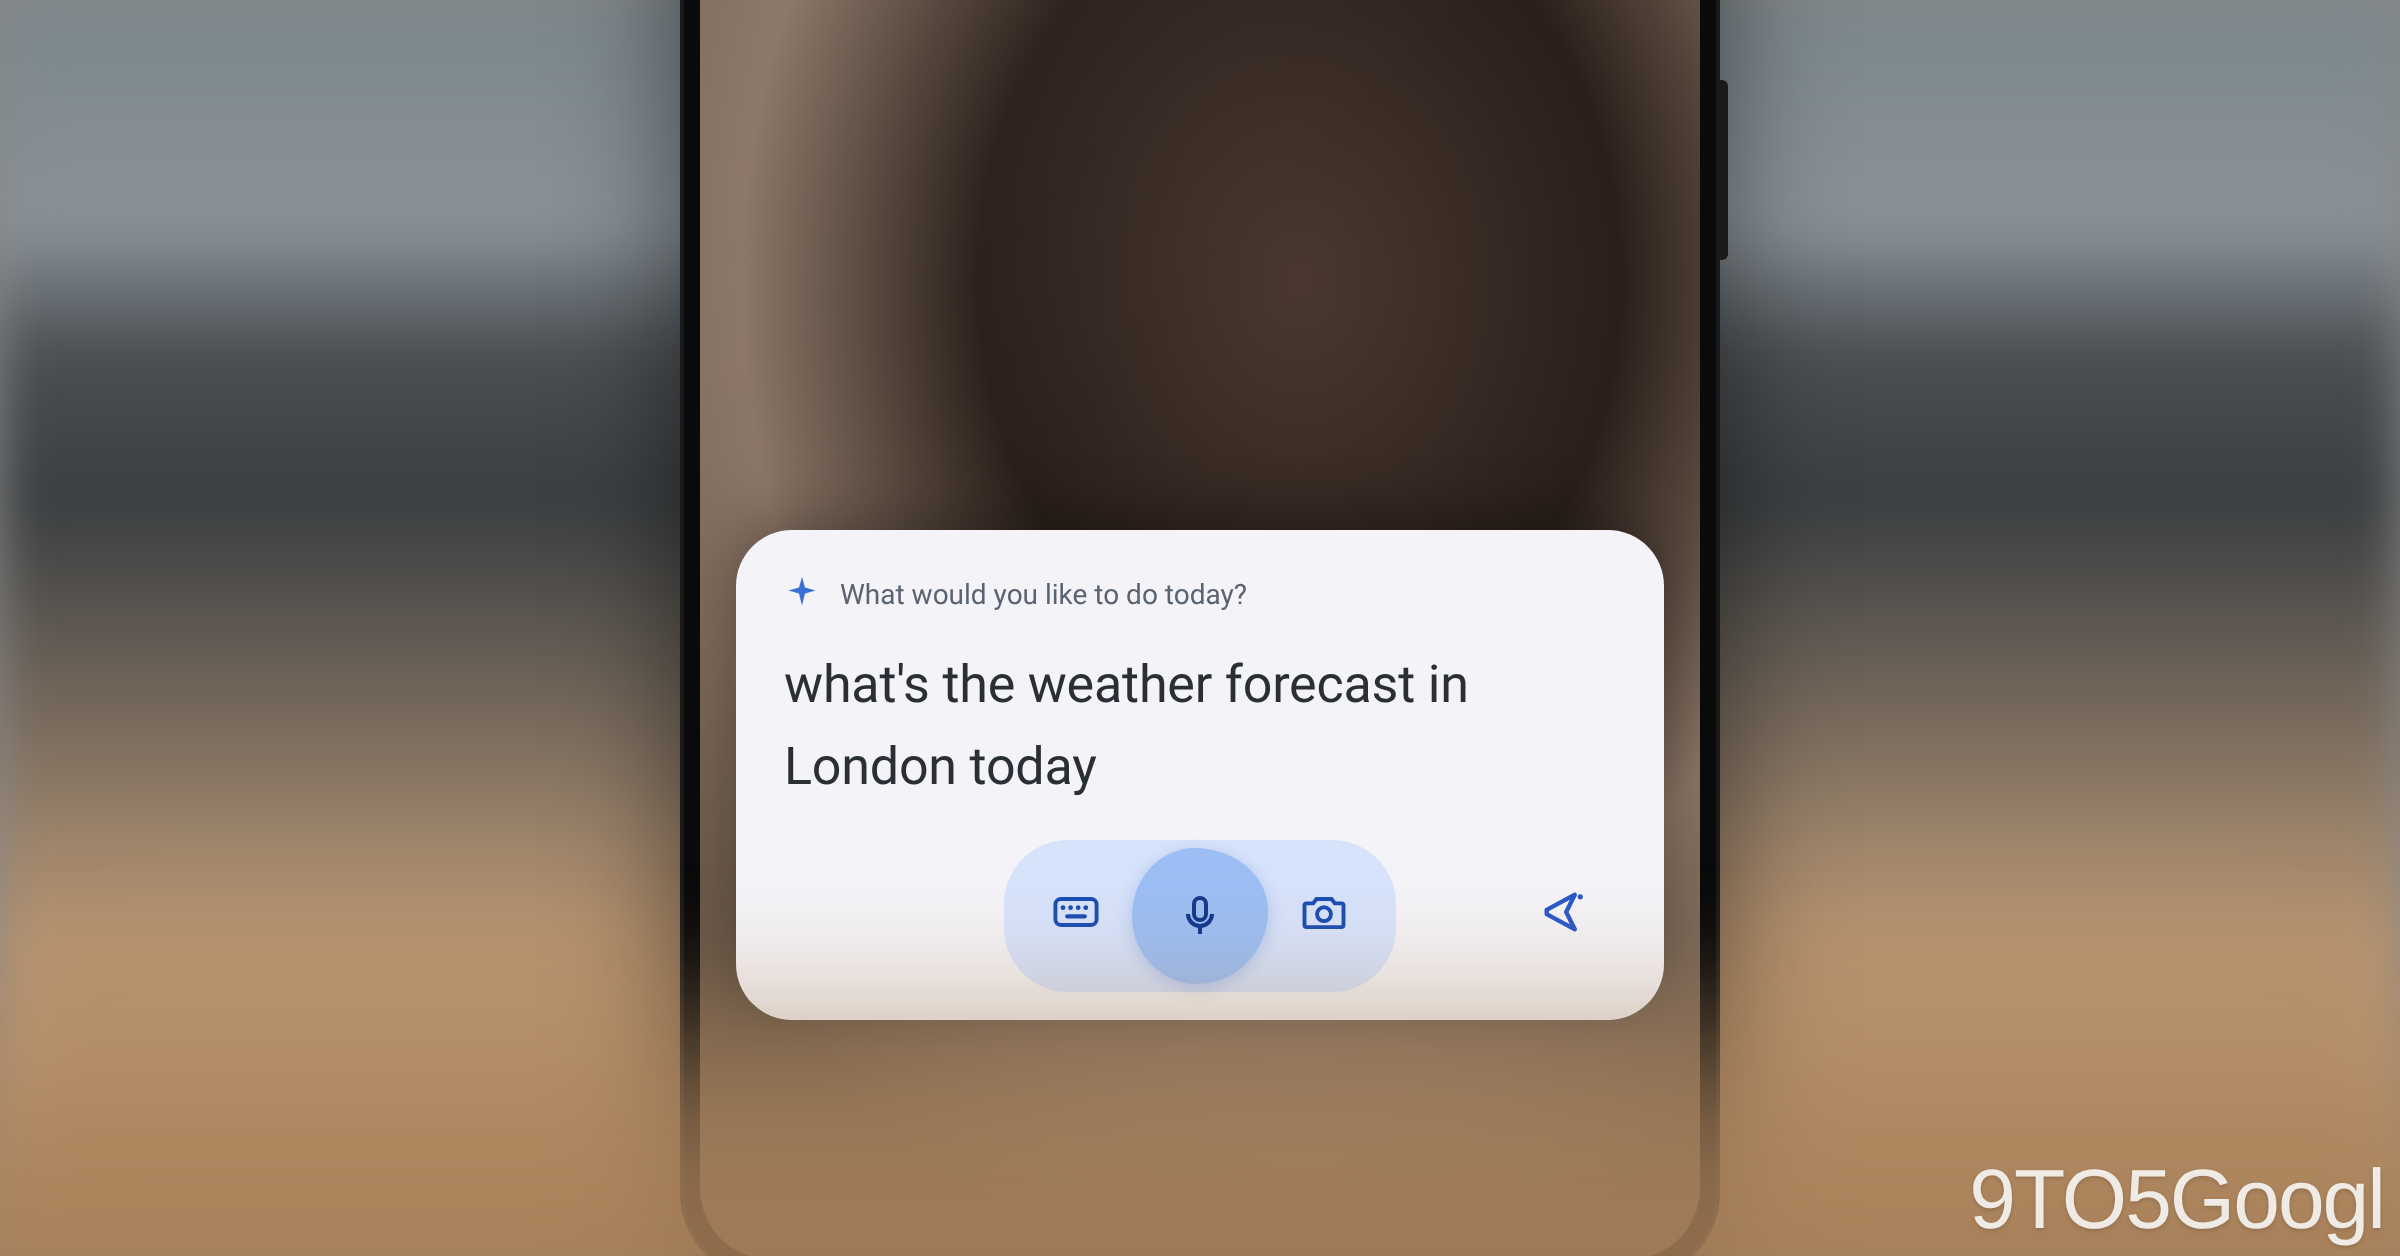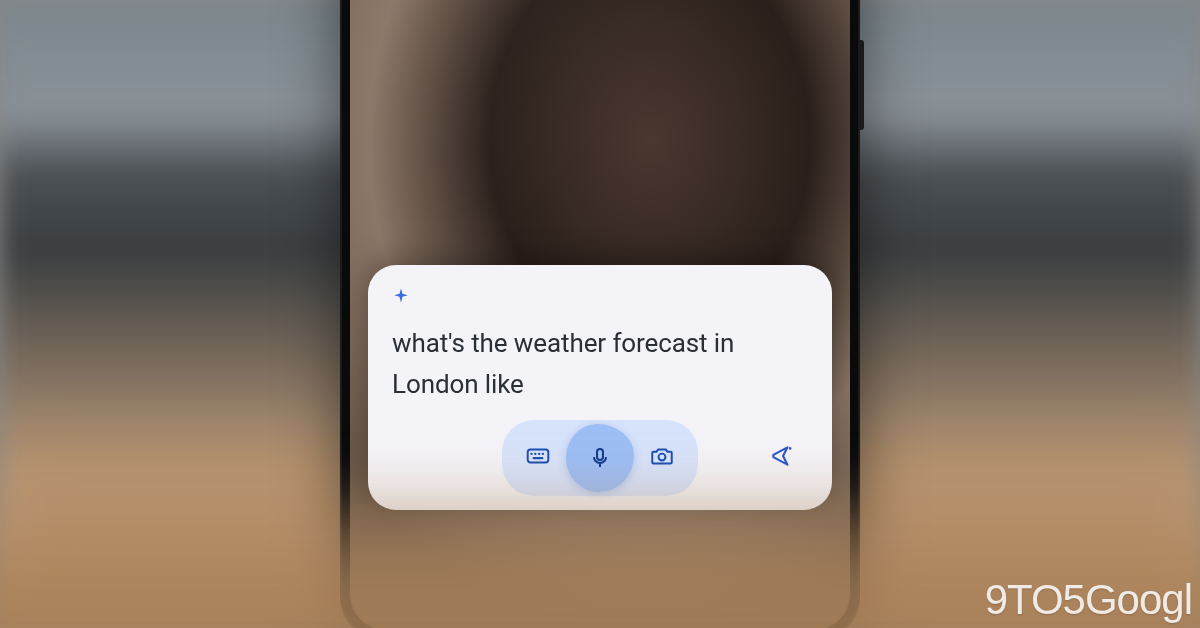--- a/index.html
+++ b/index.html
@@ -167,23 +167,24 @@
   <div class="phone-btn"></div>
   <div class="screen">
 
     <div class="assistant-card">
       <div class="card-header">
         <span>
           <svg width="18" height="18" viewBox="0 0 24 24">
             <path d="M12 2 L14 9 L21 11 L14 13 L12 21 L10 13 L3 11 L10 9 Z" fill="#3b6fd8"></path>
           </svg>
         </span>
+        <span class="prompt-text">What would you like to do today?</span>
       </div>
 
-      <div class="transcript">what's the weather forecast in London like</div>
+      <div class="transcript">what's the weather forecast in London today</div>
 
       <div class="action-row">
         <div class="pill">
           <div class="pill-btn">
             <span>
               <svg width="26" height="26" viewBox="0 0 24 24" fill="none" stroke="#1a4db3" stroke-width="1.8">
                 <rect x="2.5" y="6" width="19" height="12" rx="2.5"></rect>
                 <line x1="6" y1="10" x2="6" y2="10" stroke-linecap="round" stroke-width="2.2"></line>
                 <line x1="9.5" y1="10" x2="9.5" y2="10" stroke-linecap="round" stroke-width="2.2"></line>
                 <line x1="13" y1="10" x2="13" y2="10" stroke-linecap="round" stroke-width="2.2"></line>

